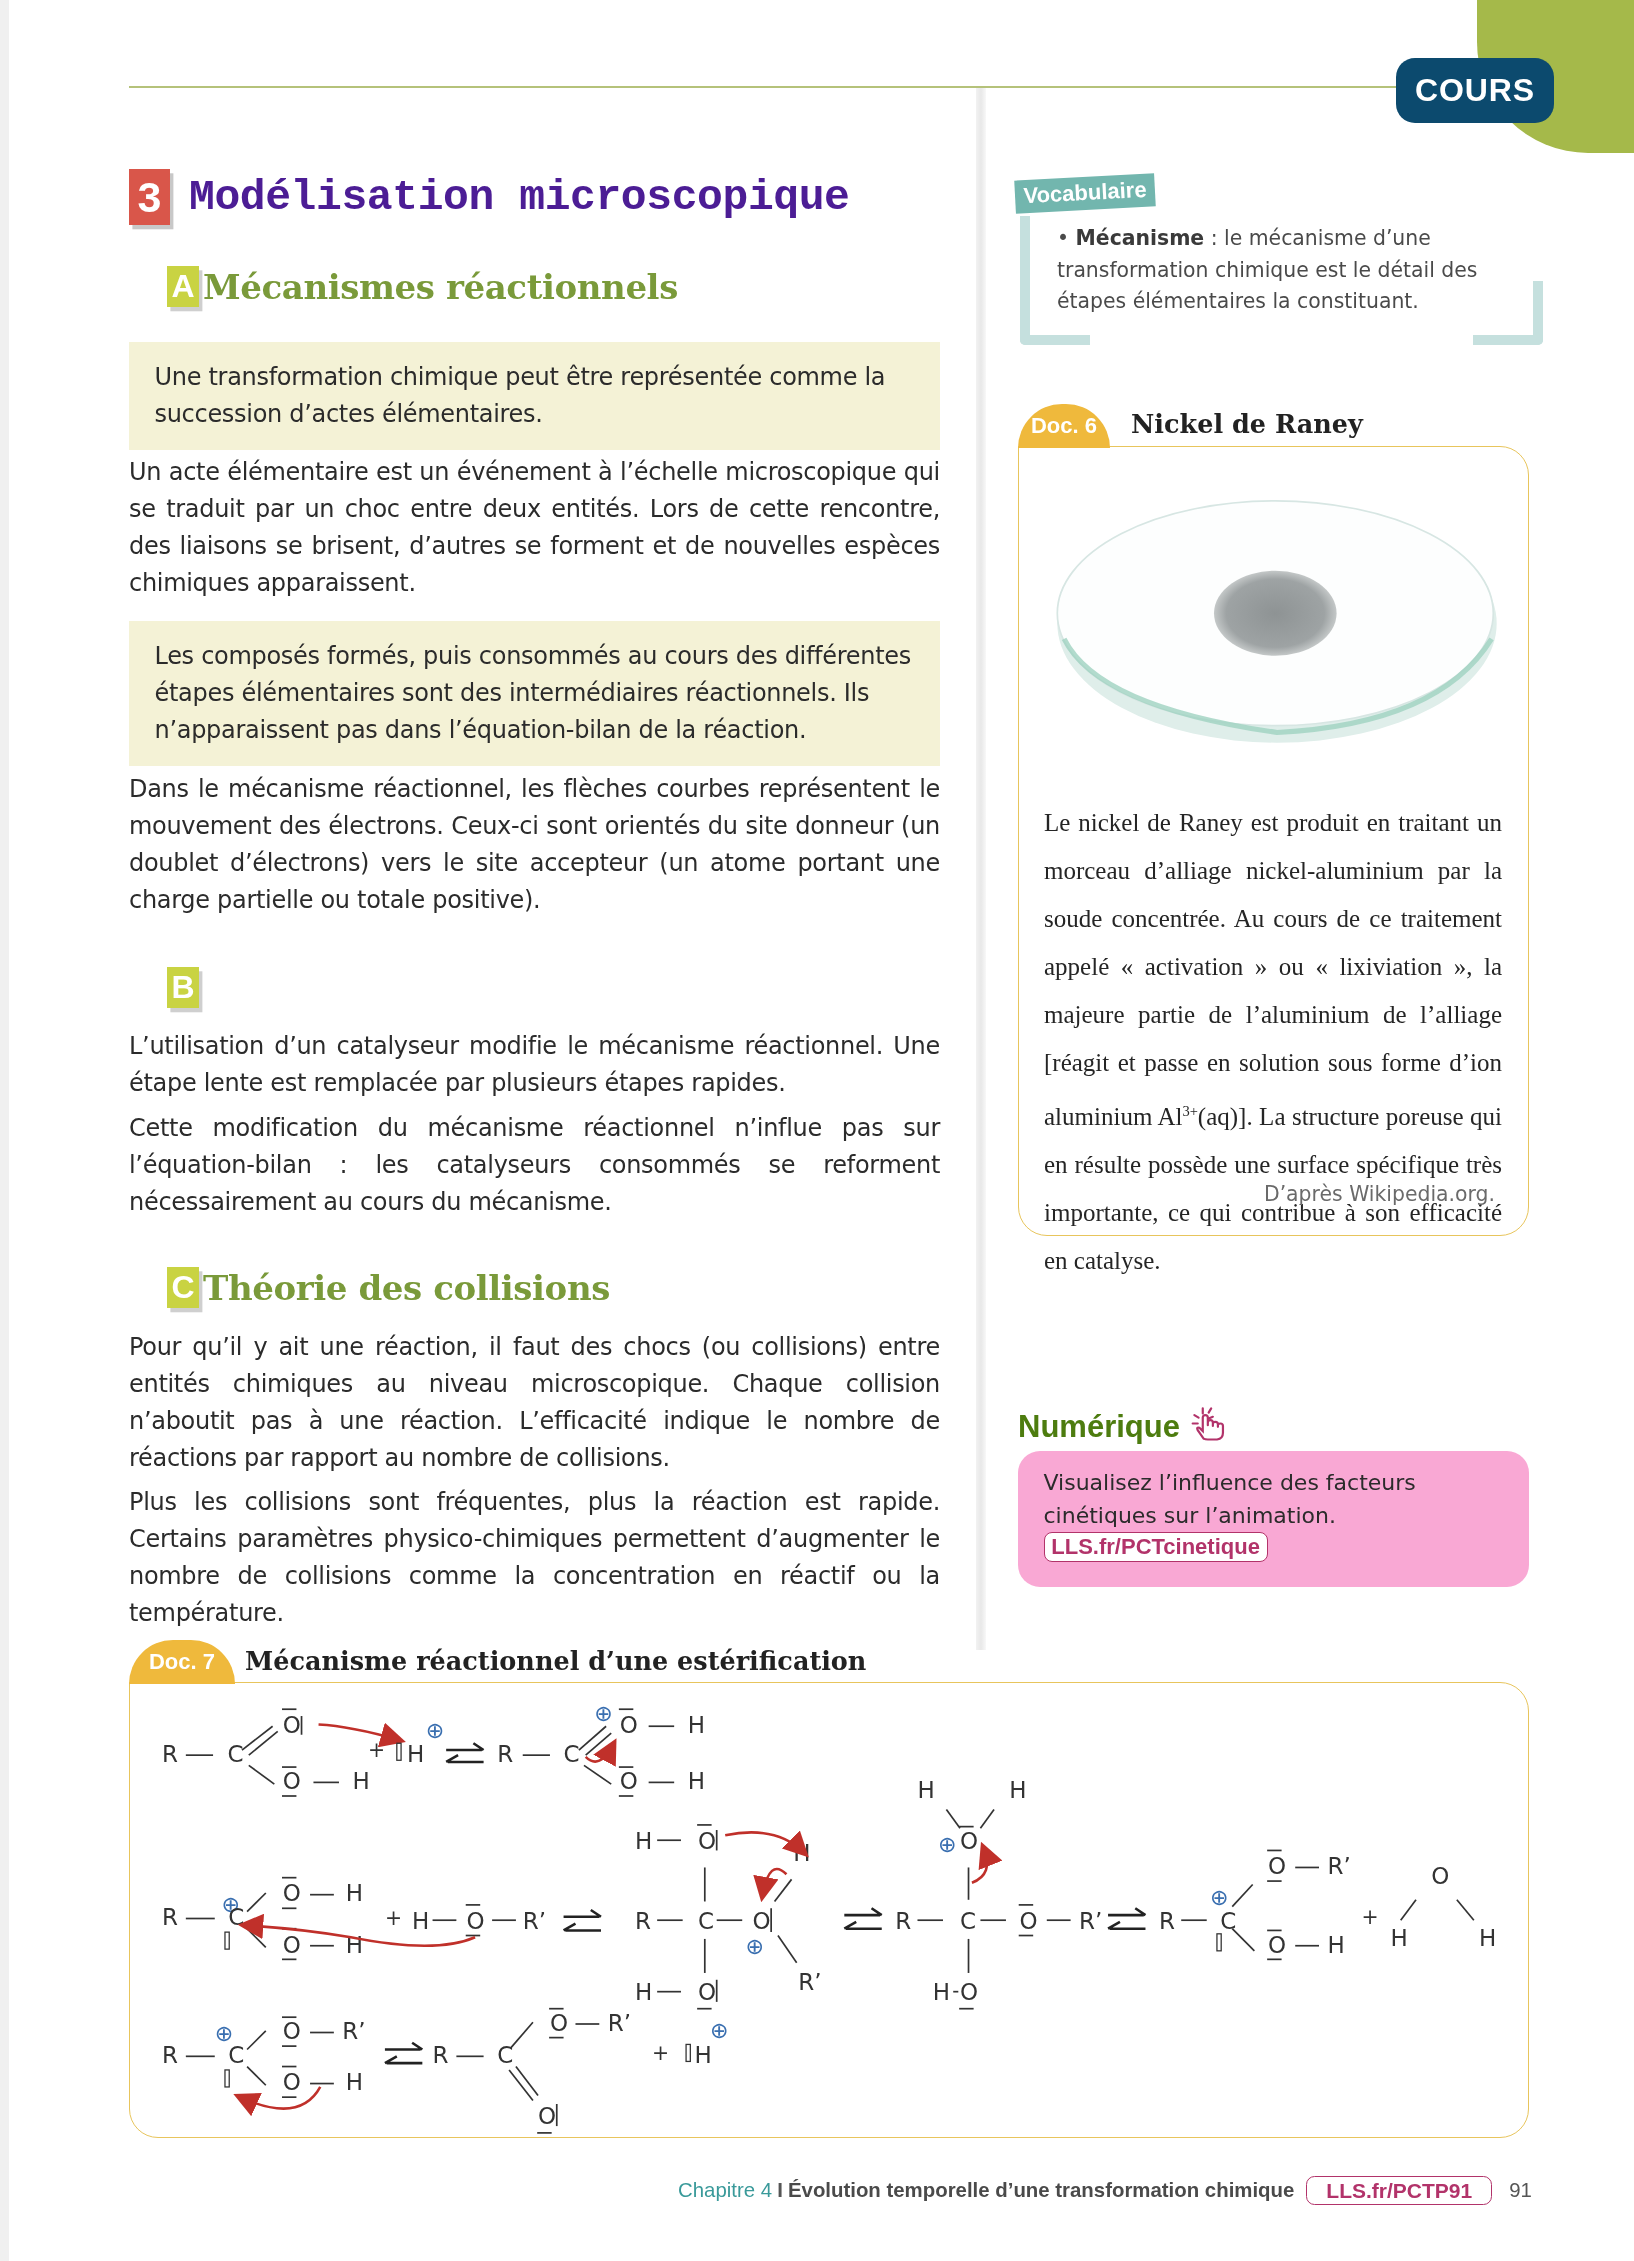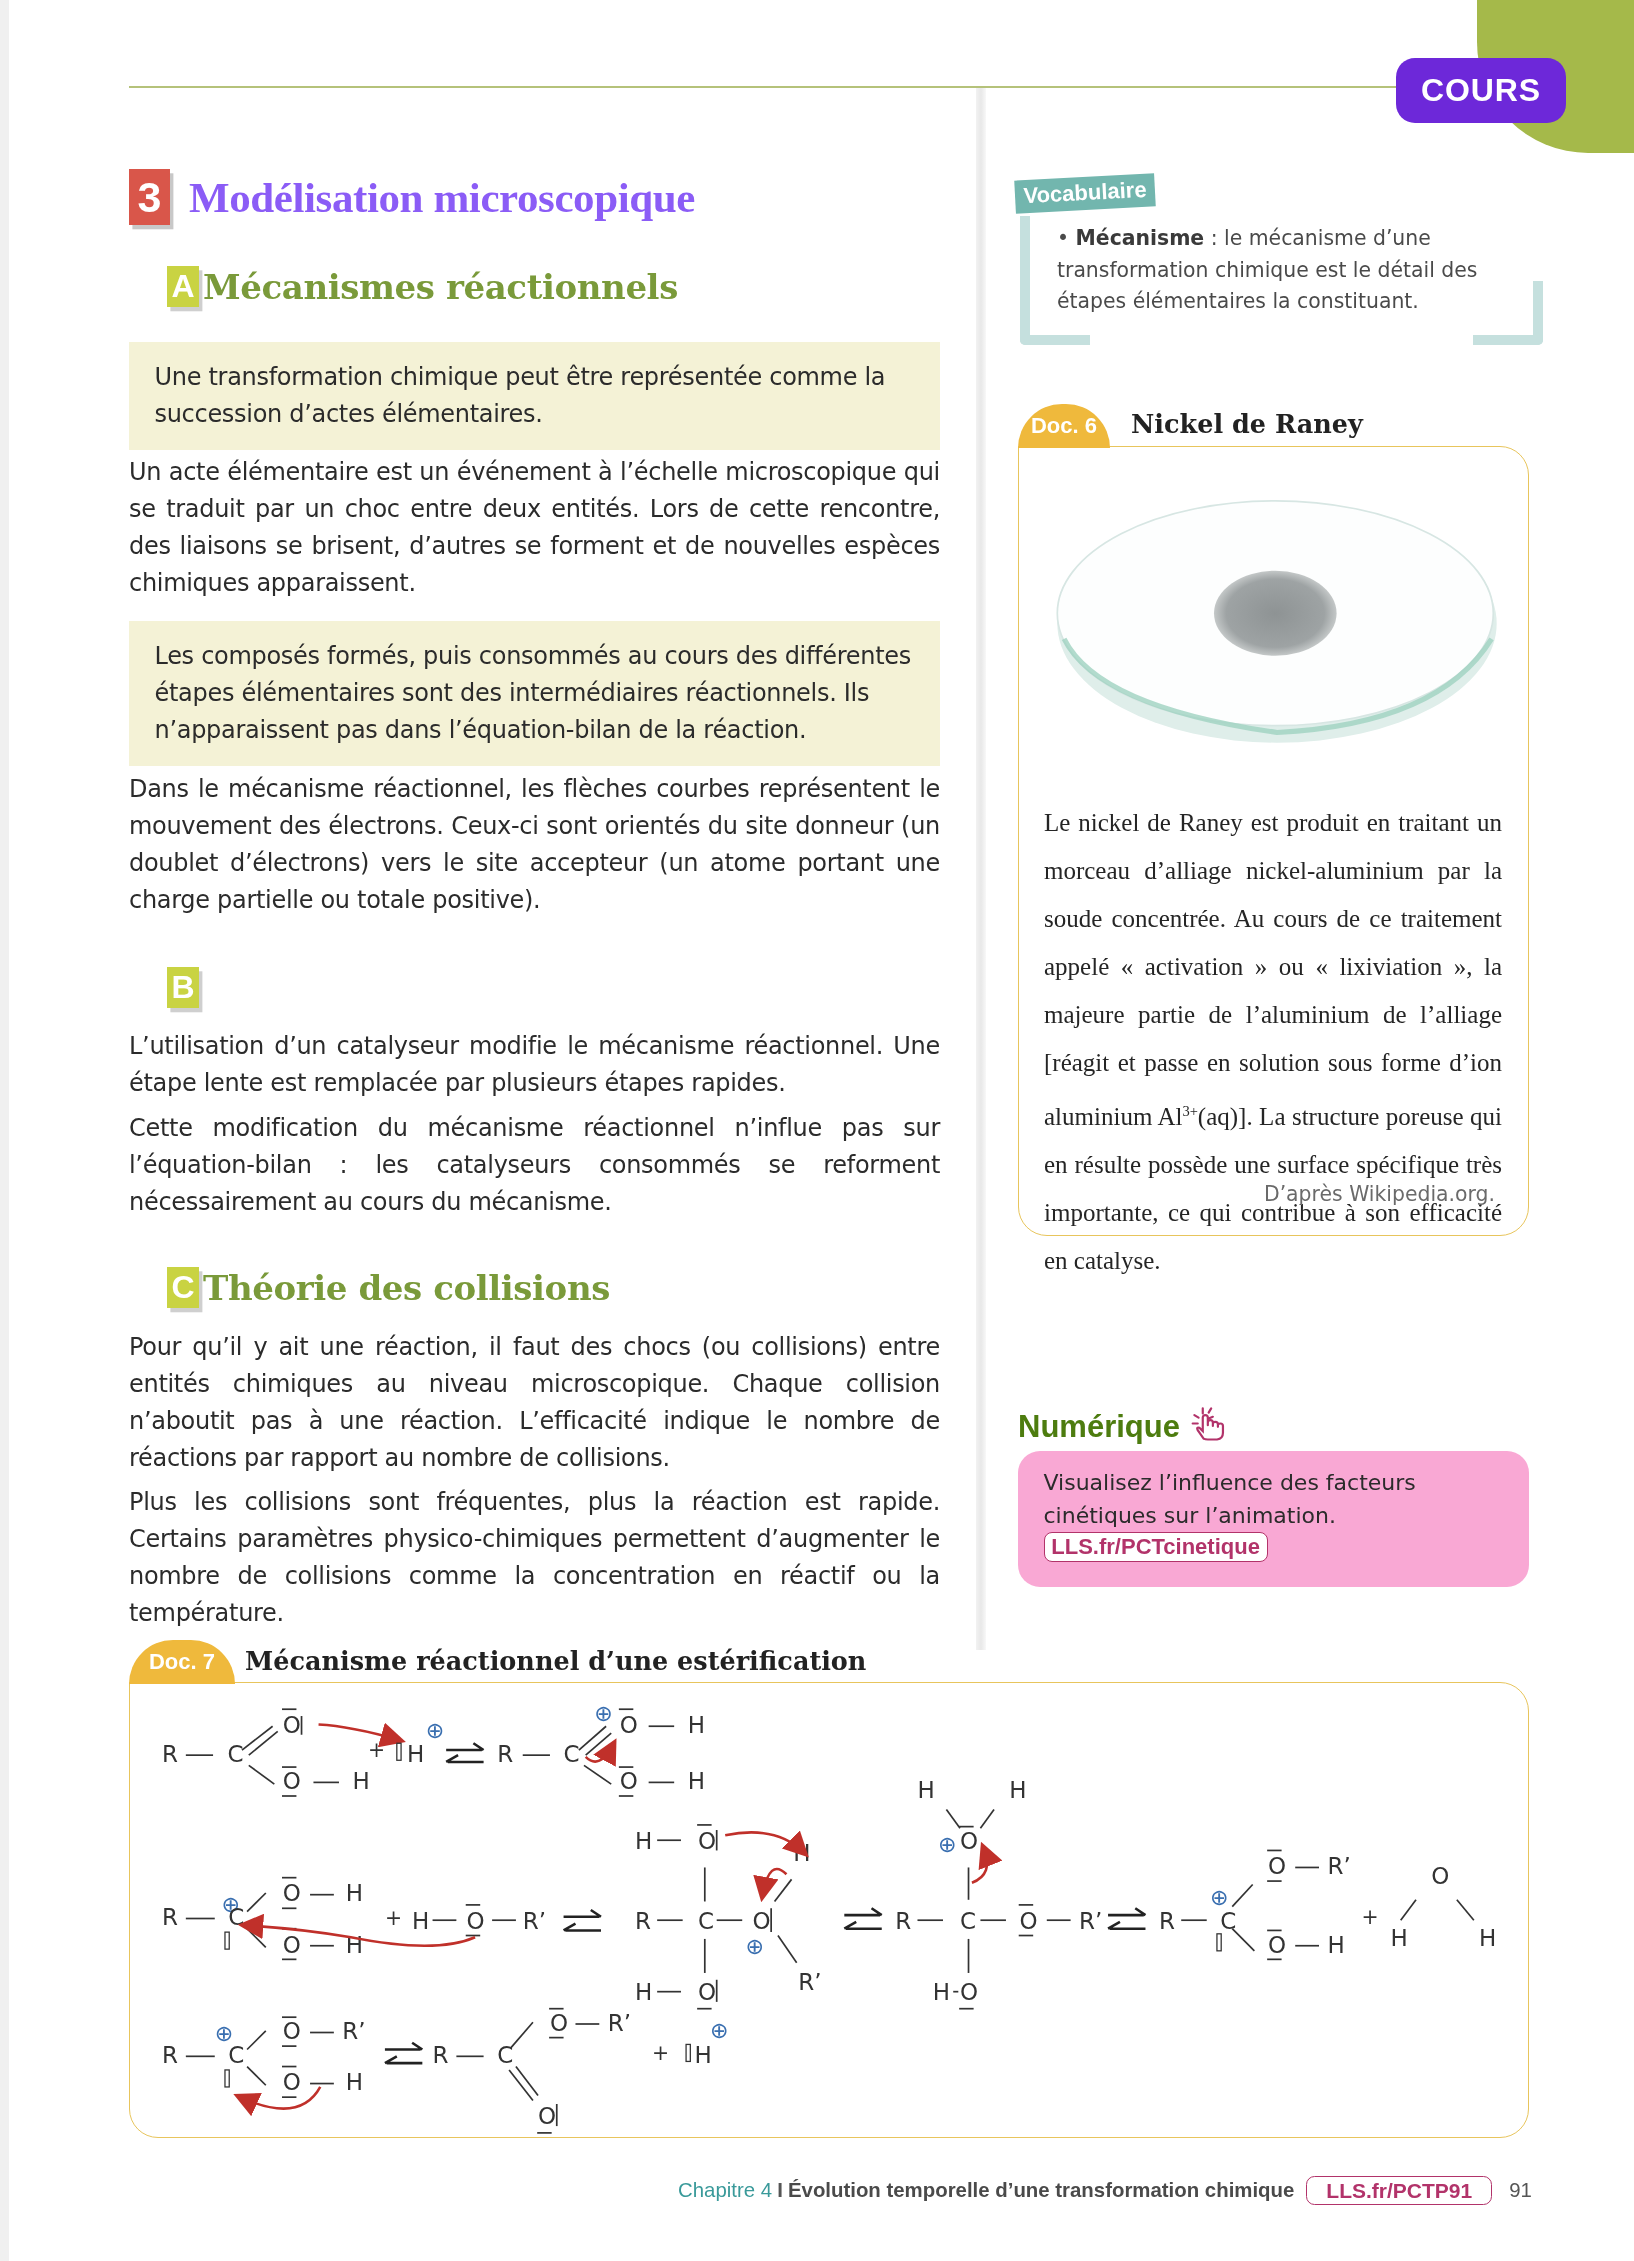--- a/index.html
+++ b/index.html
@@ -1,26 +1,26 @@
 <!DOCTYPE html>
 <html style="font-size:13.6px"><head>
 <meta charset="utf-8">
 <style>
   html,body{margin:0;padding:0;}
   body{width:1635px;height:2261px;position:relative;background:#fff;font-family:"DejaVu Sans","Liberation Sans",sans-serif;color:#2a2a2a;overflow:hidden;}
   .left-strip{position:absolute;left:0;top:0;width:8.5px;height:2261px;background:#f0f0f0;}
   .top-rule{position:absolute;left:129px;top:86px;width:1286px;height:1.7px;background:#b5c27a;}
   .col-divider{position:absolute;left:976px;top:88px;width:10.2px;height:1562px;background:linear-gradient(90deg,#f2f2f2,#e8e8e8,#f8f8f8);}
   .green-blob{position:absolute;left:1477px;top:-34px;width:221px;height:187px;border-radius:0 0 0 111px;background:#a5b94a;}
-  .cours-tag{position:absolute;left:1396px;top:58px;width:170px;height:65px;background:#6d28d9;border-radius:19px;color:#fff;font-family:"Liberation Sans",sans-serif;font-weight:bold;font-size:32px;display:flex;align-items:center;justify-content:center;letter-spacing:0.9px;}
+  .cours-tag{position:absolute;left:1396px;top:58px;width:158px;height:65px;background:#0c4a6e;border-radius:19px;color:#fff;font-family:"Liberation Sans",sans-serif;font-weight:bold;font-size:32px;display:flex;align-items:center;justify-content:center;letter-spacing:0.9px;}
 
   
   .h-main{position:absolute;left:129px;top:169px;display:flex;align-items:center;}
   .num-box{width:41px;height:56px;background:#d9564a;color:#fff;font-weight:bold;font-size:43px;font-family:"Liberation Sans",sans-serif;display:flex;align-items:center;justify-content:center;box-shadow:3.4px 4.3px 0 #c8c8c8;}
-  .h-main-title{margin-left:19px;color:#8b5cf6;font-family:Liberation Serif, serif;font-weight:bold;font-size:43px;letter-spacing:-0.4px;}
+  .h-main-title{margin-left:19px;color:#4c1d95;font-family:Liberation Mono, monospace;font-weight:bold;font-size:43px;letter-spacing:-0.4px;}
   .h-sub{position:absolute;left:167px;display:flex;align-items:center;}
   .letter-box{width:32px;height:41px;background:#c9d342;color:#fff;font-weight:bold;font-size:32px;font-family:"Liberation Sans",sans-serif;display:flex;align-items:center;justify-content:center;box-shadow:3.4px 4.3px 0 #cfcfcf;}
   .h-sub-title{margin-left:4px;color:#7a9a3a;font-family:"DejaVu Serif","Liberation Serif",serif;font-weight:bold;font-size:34px;letter-spacing:-0.4px;}
   .p{position:absolute;left:129px;width:811px;font-size:24px;line-height:37px;color:#2b2b2b;text-align:justify;font-family:"DejaVu Sans","Liberation Sans",sans-serif;letter-spacing:-0.3px;}
   .hl-box{position:absolute;left:129px;width:811px;background:#f4f2d6;box-sizing:border-box;padding:17px 25.5px;font-size:24px;line-height:37px;color:#2b2b2b;letter-spacing:-0.3px;}
 
   
   .vocab-tag{position:absolute;left:1015px;top:177px;background:#72b6ae;color:#fff;font-weight:bold;font-size:22px;padding:3.4px 8.5px;transform:rotate(-3deg);font-family:"Liberation Sans",sans-serif;}
   .vocab-bracket-l{position:absolute;left:1020px;top:216px;width:60px;height:119px;border-left:10.2px solid #c5e0de;border-bottom:10.2px solid #c5e0de;border-radius:0 0 0 5.1px;}
   .vocab-bracket-r{position:absolute;left:1473px;top:281px;width:60px;height:54px;border-right:10.2px solid #c5e0de;border-bottom:10.2px solid #c5e0de;border-radius:0 0 5.1px 0;}

